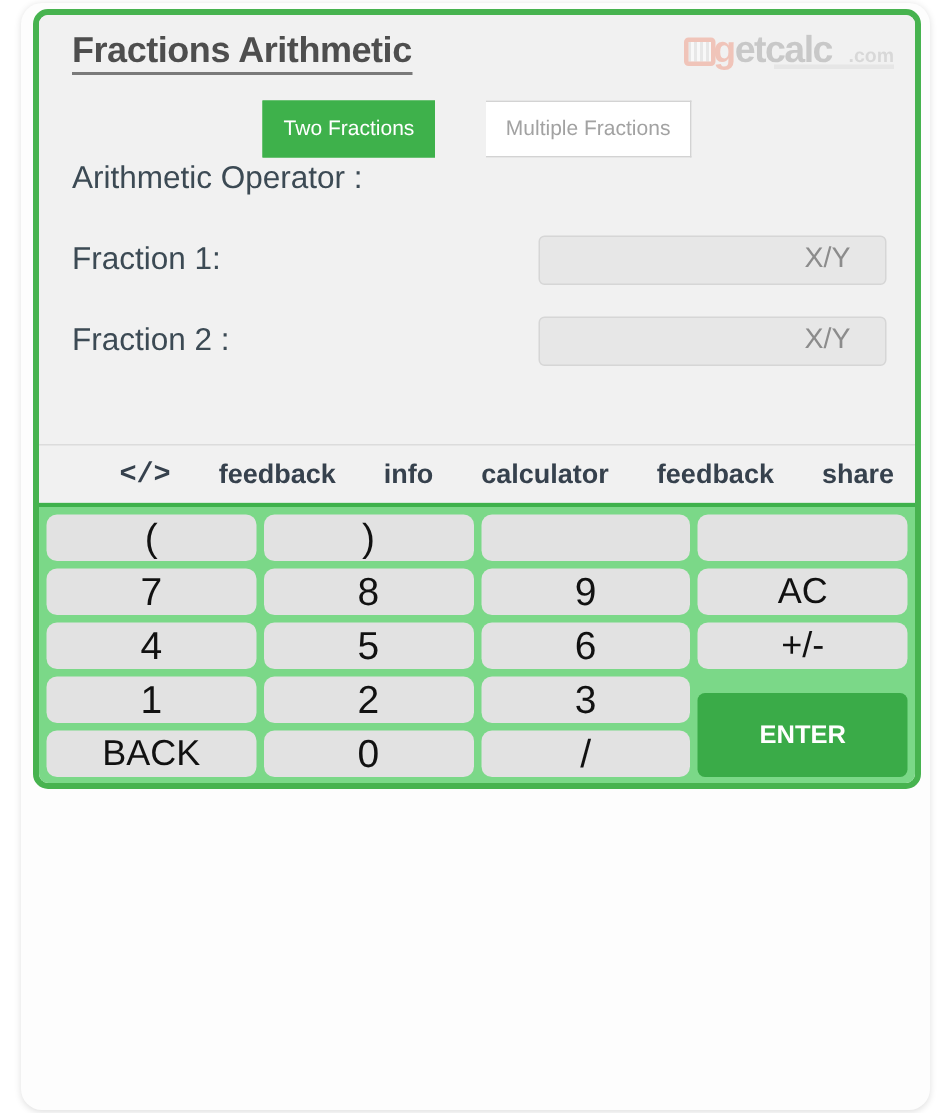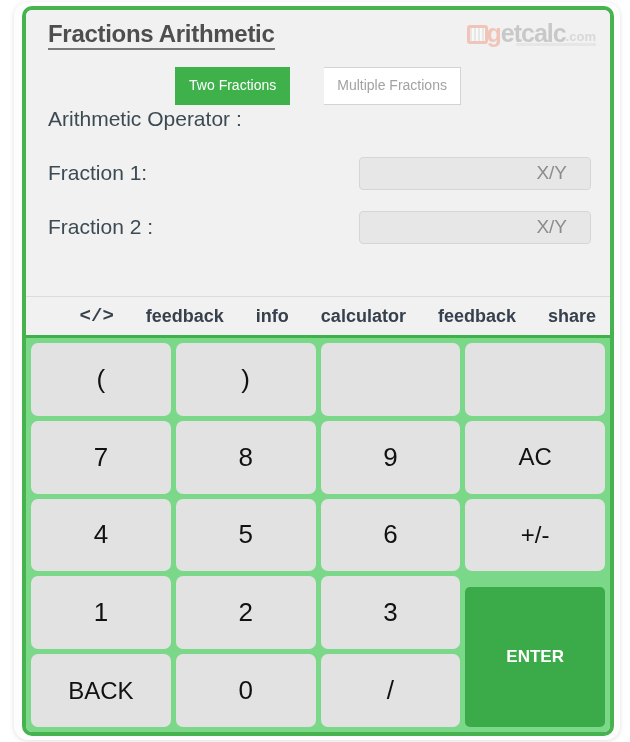--- a/index.html
+++ b/index.html
@@ -22,21 +22,21 @@
     height: 742px;
     background: #ffffff;
     box-sizing: border-box;
   }
 
   .card {
     position: absolute;
     left: 22px;
     top: 6px;
     width: 592px;
-    height: 730px;
+    height: 520px;
     box-sizing: border-box;
     border: 4px solid #47b34f;
     border-radius: 10px;
     background: #f1f1f1;
     overflow: hidden;
     display: flex;
     flex-direction: column;
   }
 
   .card-shadow {
@@ -112,21 +112,21 @@
     letter-spacing: -1px;
     line-height: 22px;
   }
   .logo-tld {
     font-size: 13px;
     font-weight: bold;
     color: #c5c5c5;
     line-height: 22px;
     position: relative;
     top: 4px;
-    margin-left: 0;
+    margin-left: 11px;
   }
   .logo-bar {
     position: absolute;
     right: 14px;
     top: 33px;
     width: 80px;
     height: 3px;
     background: #e6e6e6;
   }
 

